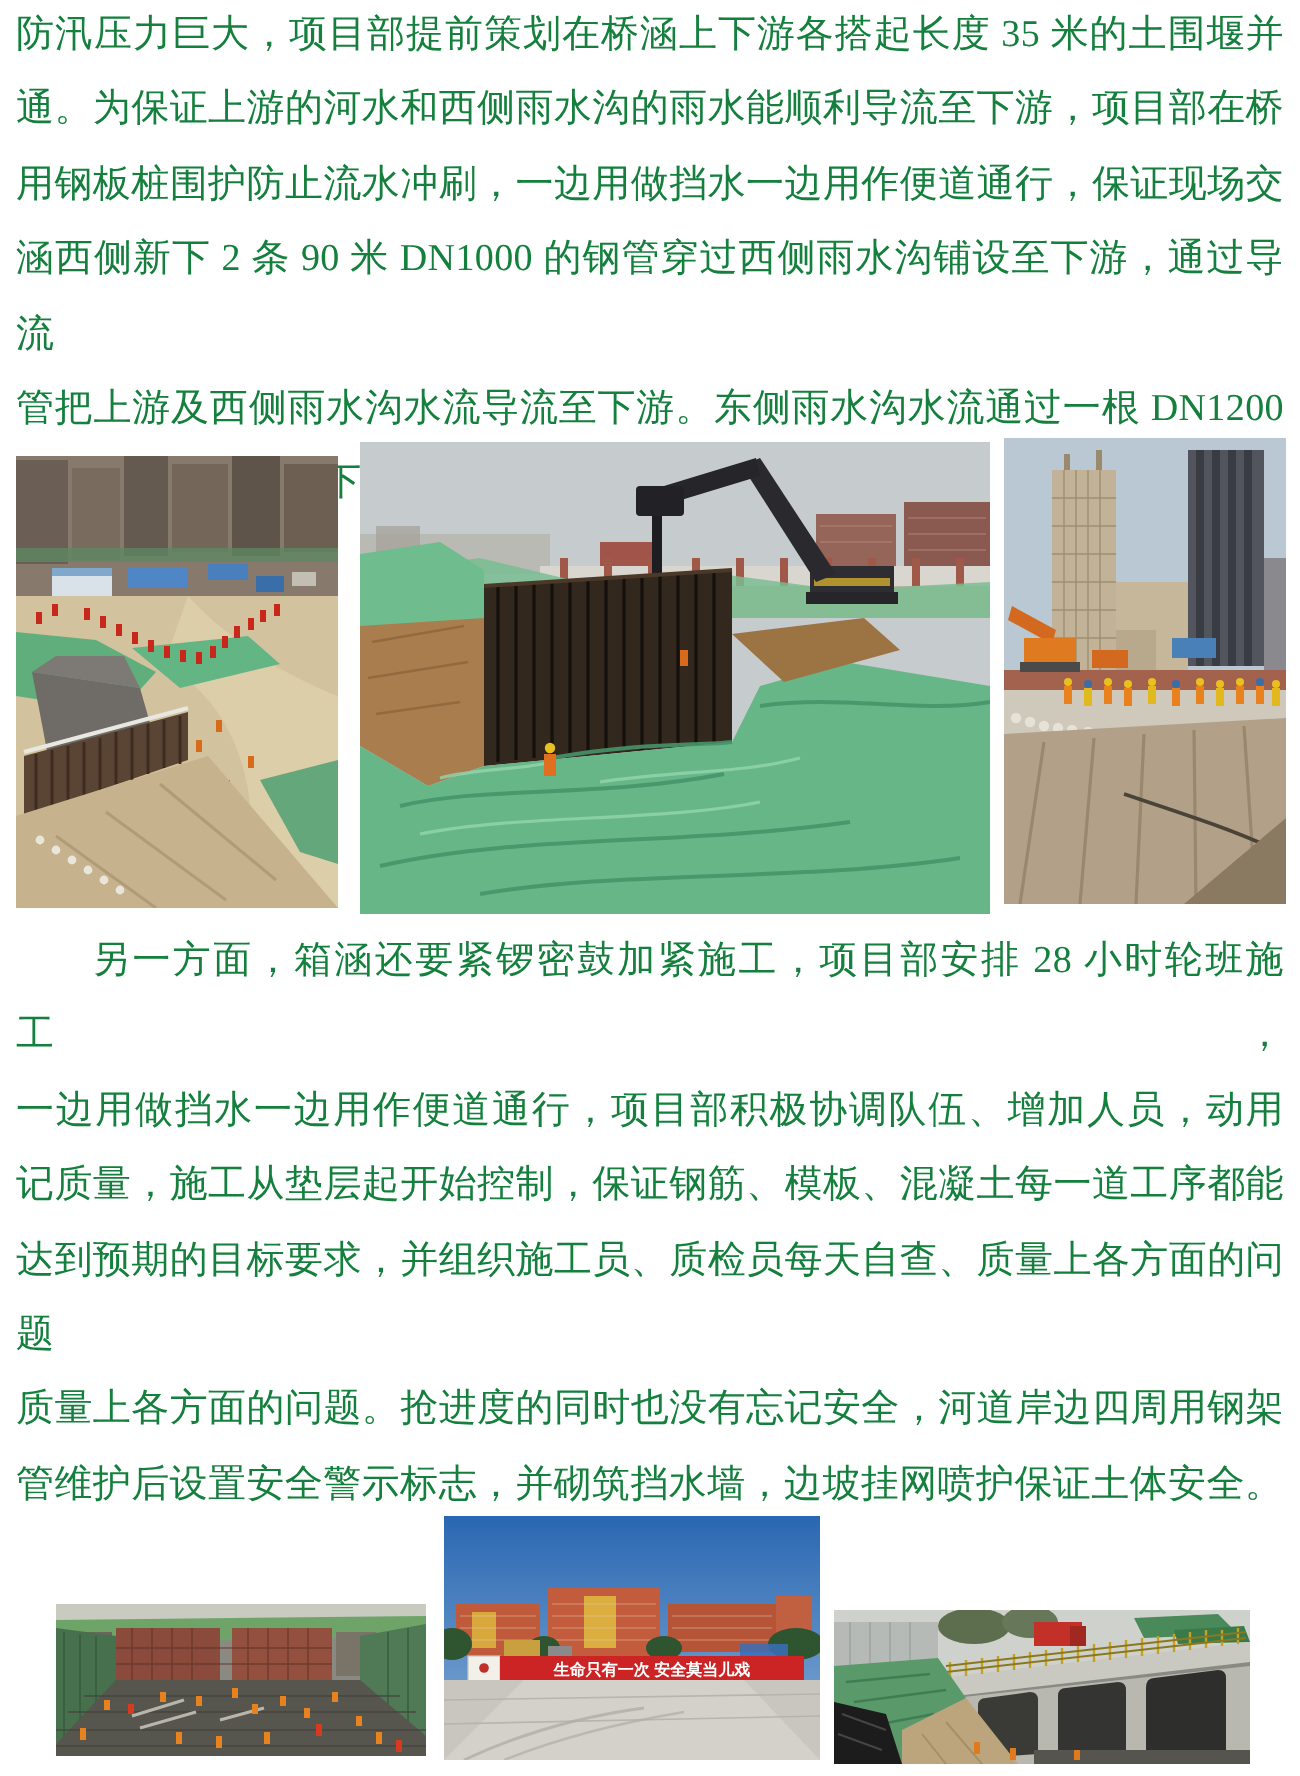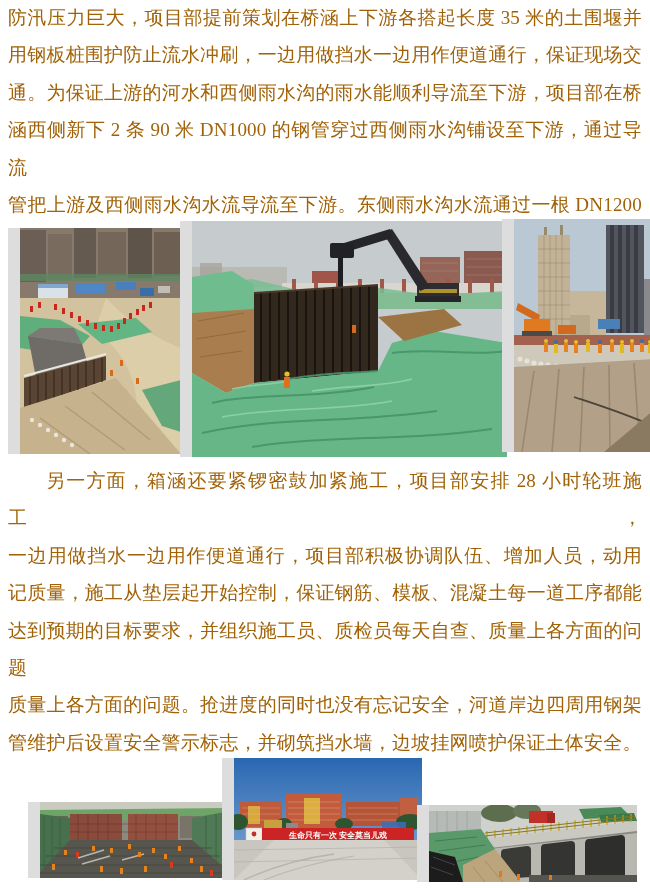--- a/index.html
+++ b/index.html
@@ -2,53 +2,53 @@
 <html><head>
 <meta charset="utf-8">
 <style>
   html,body{margin:0;padding:0;background:#ffffff;}
   #page{
     position:relative;
     width:650px;height:888px;
     background:#ffffff;
     overflow:hidden;
     font-family:"Liberation Serif","DejaVu Serif",serif;
-    color:#a16207;
+    color:#15803d;
   }
   .para{position:absolute;left:8px;right:8px;}
   .tline{
     font-size:19px;
     line-height:37.4px;
     text-align:justify;
     text-align-last:justify;
     white-space:normal;
     letter-spacing:0.2px;
   }
   .tline.last{text-align-last:left;}
   .tline.indent{text-indent:38px;}
   #para1{top:-1px;}
   #para2{top:462px;}
-  .photo{position:absolute;overflow:hidden;background:#dddddd;padding-left:12px;}
+  .photo{position:absolute;overflow:hidden;background:#dddddd;}
   .photo svg{display:block;width:100%;height:100%;}
   #photo-mid-left  {left:8px;  top:228px; width:161px; height:226px;}
   #photo-mid-center{left:180px; top:221px; width:315px; height:236px;}
   #photo-mid-right {left:502px; top:219px; width:141px; height:233px;}
   #photo-bot-left  {left:28px;  top:802px; width:185px; height:76px;}
   #photo-bot-center{left:222px; top:758px; width:188px; height:122px;}
   #photo-bot-right {left:417px; top:805px; width:208px; height:77px;}
 </style>
 </head>
 <body>
 
 <div id="page">
 
   <div class="para" id="para1">
     <div class="tline">防汛压力巨大，项目部提前策划在桥涵上下游各搭起长度 35 米的土围堰并</div>
+    <div class="tline">通。为保证上游的河水和西侧雨水沟的雨水能顺利导流至下游，项目部在桥</div>
     <div class="tline">用钢板桩围护防止流水冲刷，一边用做挡水一边用作便道通行，保证现场交</div>
-    <div class="tline">通。为保证上游的河水和西侧雨水沟的雨水能顺利导流至下游，项目部在桥</div>
     <div class="tline">涵西侧新下 2 条 90 米 DN1000 的钢管穿过西侧雨水沟铺设至下游，通过导流</div>
     <div class="tline">管把上游及西侧雨水沟水流导流至下游。东侧雨水沟水流通过一根 DN1200</div>
     <div class="tline last">混凝土管道导流至下游。</div>
   </div>
 
   <div class="para" id="para2">
     <div class="tline indent">另一方面，箱涵还要紧锣密鼓加紧施工，项目部安排 28 小时轮班施工，</div>
     <div class="tline">一边用做挡水一边用作便道通行，项目部积极协调队伍、增加人员，动用</div>
     <div class="tline">记质量，施工从垫层起开始控制，保证钢筋、模板、混凝土每一道工序都能</div>
     <div class="tline">达到预期的目标要求，并组织施工员、质检员每天自查、质量上各方面的问题</div>

